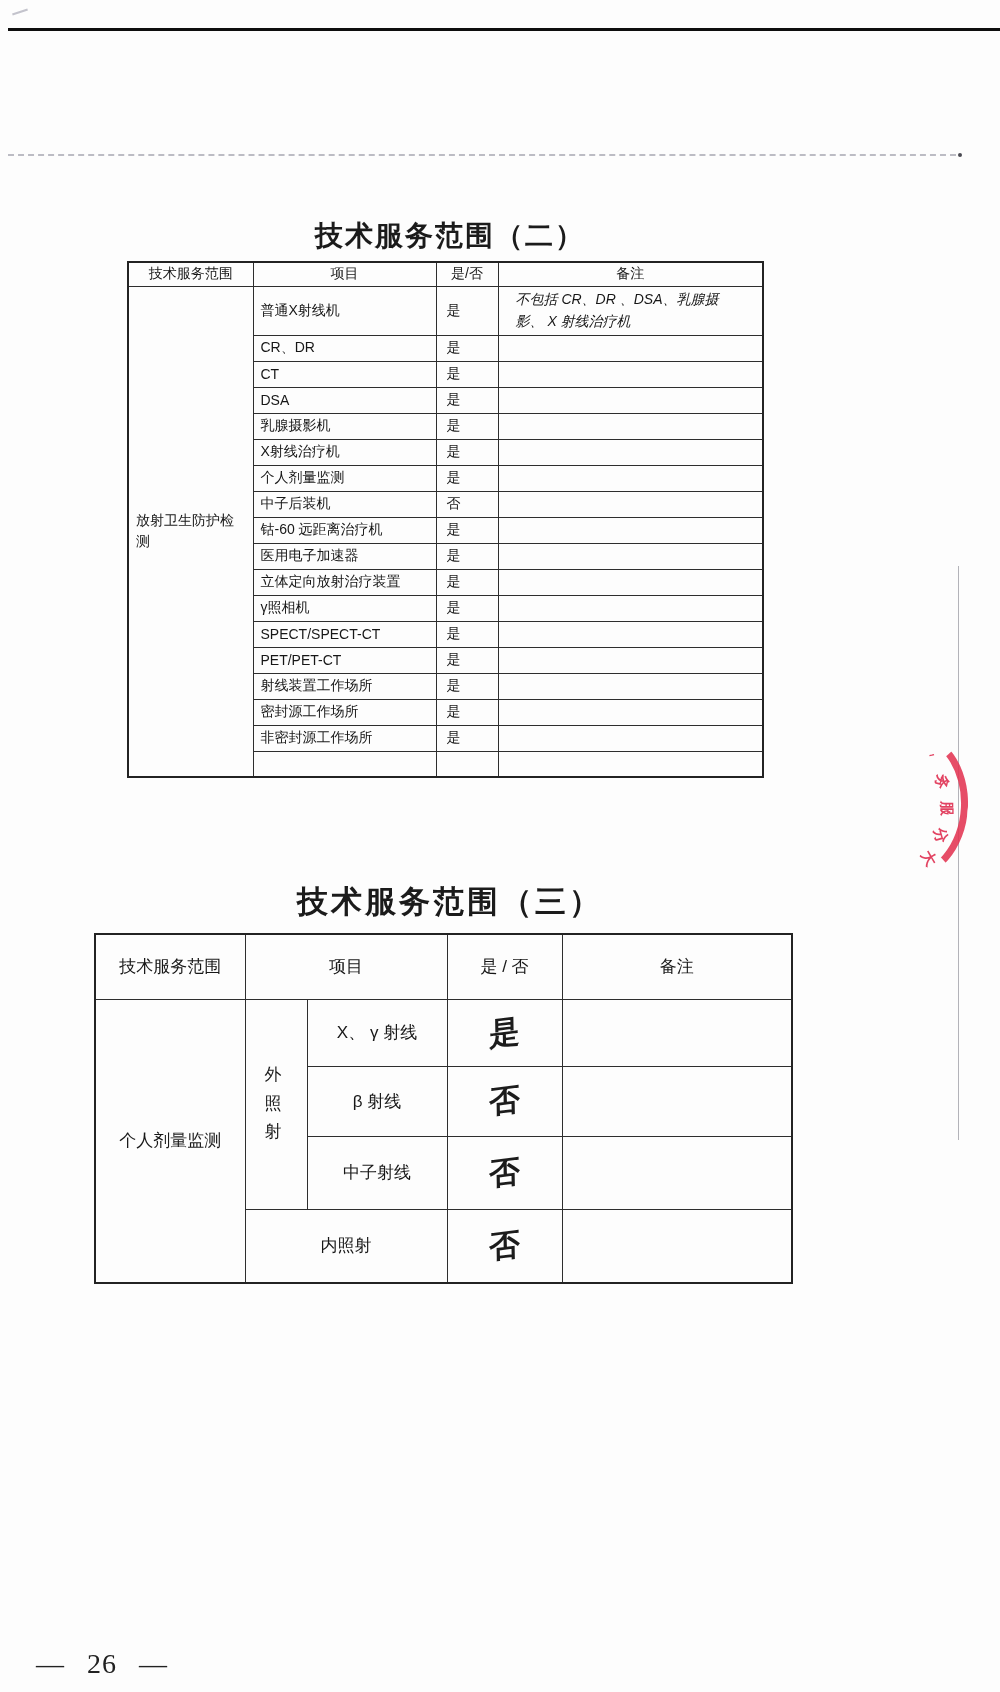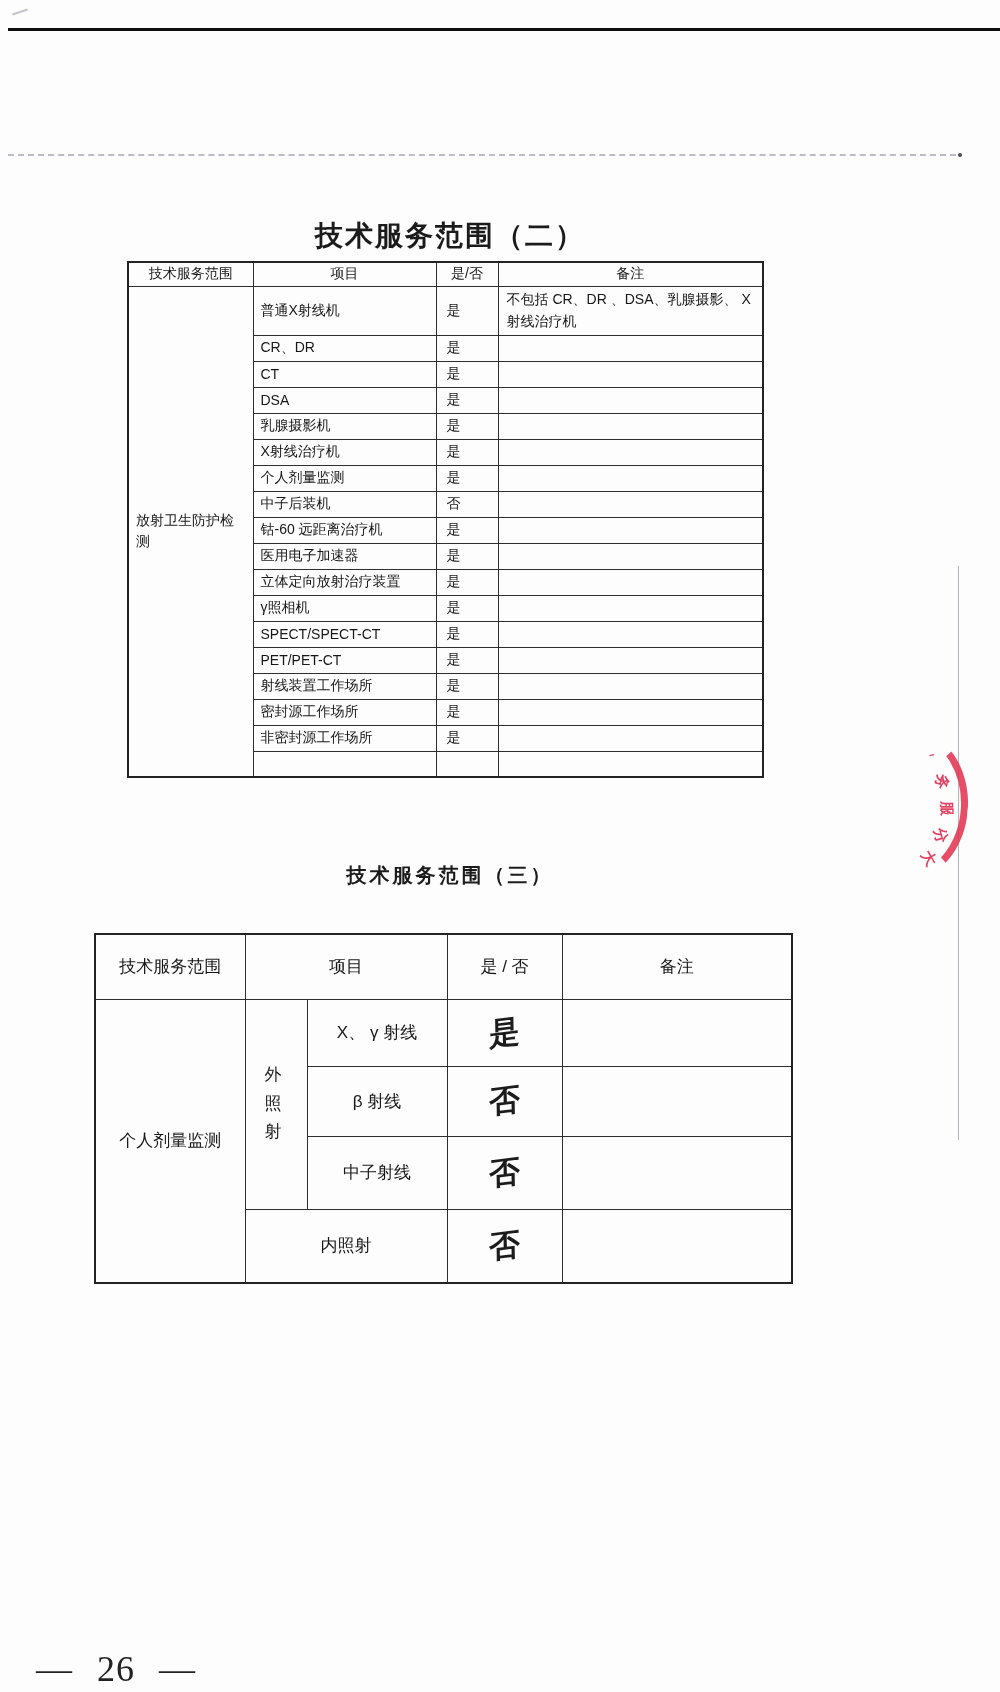--- a/index.html
+++ b/index.html
@@ -13,34 +13,34 @@
     background:#c3c3cc; transform:rotate(-18deg); }
   .rule-top { position:absolute; left:8px; top:28px; width:992px; height:3px; background:#0e0e0e; }
   .rule-dashed { position:absolute; left:8px; top:154px; width:948px; height:0;
     border-top:2px dashed #a7a7b2; opacity:.75; }
   .dash-dot { position:absolute; left:958px; top:153px; width:4px; height:4px;
     background:#4a4a52; border-radius:50%; }
   
   .title { position:absolute; left:0; width:900px; text-align:center; font-weight:bold;
     color:#1b1b1b; letter-spacing:2px; }
   .title-2 { top:217px; font-size:28px; }
-  .title-3 { top:862px; font-size:20px; letter-spacing:3px; }
+  .title-3 { top:881px; font-size:31px; letter-spacing:3px; }
   
   table { border-collapse:collapse; table-layout:fixed; }
   .table1 { position:absolute; left:127px; top:261px; width:635px;
     font-size:14px; border:2px solid #232323; }
   .table1 th, .table1 td { border:1px solid #2e2e2e; font-weight:normal;
     padding:0 7px; vertical-align:middle; overflow:hidden; }
   .table1 tr { height:26px; }
   .table1 tr.r-head { height:24px; }
   .table1 tr.r-first { height:49px; }
   .table1 th { text-align:center; }
   .table1 .c-scope { line-height:1.55; vertical-align:middle; }
   .table1 .c-yes { padding-left:10px; }
-  .table1 .c-remark { line-height:1.55; padding:2px 8px; }
+  .table1 .c-remark { line-height:1.55; padding:2px 17px;font-style:italic; }
   
   .table2 { position:absolute; left:94px; top:933px; width:697px;
     font-size:17px; border:2px solid #232323; }
   .table2 th, .table2 td { border:1px solid #2e2e2e; font-weight:normal;
     text-align:center; vertical-align:middle; overflow:hidden; }
   .table2 tr.r-head { height:65px; }
   .table2 tr.r1 { height:67px; }
   .table2 tr.r2 { height:70px; }
   .table2 tr.r3 { height:73px; }
   .table2 tr.r4 { height:74px; }
@@ -55,21 +55,21 @@
   .sc0 { left:925px; top:748px; transform:rotate(115deg); font-size:10px; }
   .sc1 { left:934px; top:772px; transform:rotate(103deg); }
   .sc2 { left:939px; top:799px; transform:rotate(90deg); }
   .sc3 { left:933px; top:826px; transform:rotate(74deg); }
   .sc4 { left:921px; top:849px; transform:rotate(60deg); }
   
   .vline { position:absolute; left:958px; top:566px; width:1px; height:574px;
     background:#9a9aa2; opacity:.75; }
   
   .page-number { position:absolute; left:36px; top:1648px; font-family:"Liberation Serif","DejaVu Serif",serif;
-    font-size:36px; color:#222; word-spacing:14px; letter-spacing:1px; }
+    font-size:28px; color:#222; word-spacing:14px; letter-spacing:1px; }
 </style>
 </head>
 <body>
 
 <div class="corner-mark"></div>
 <div class="rule-top"></div>
 <div class="rule-dashed"></div>
 <div class="dash-dot"></div>
 <div class="vline"></div>
 

